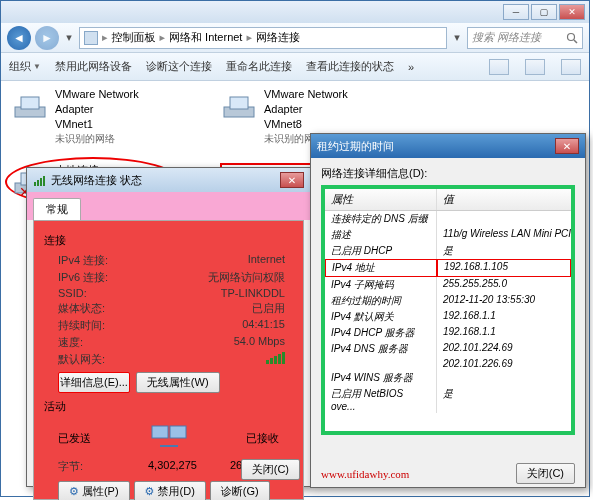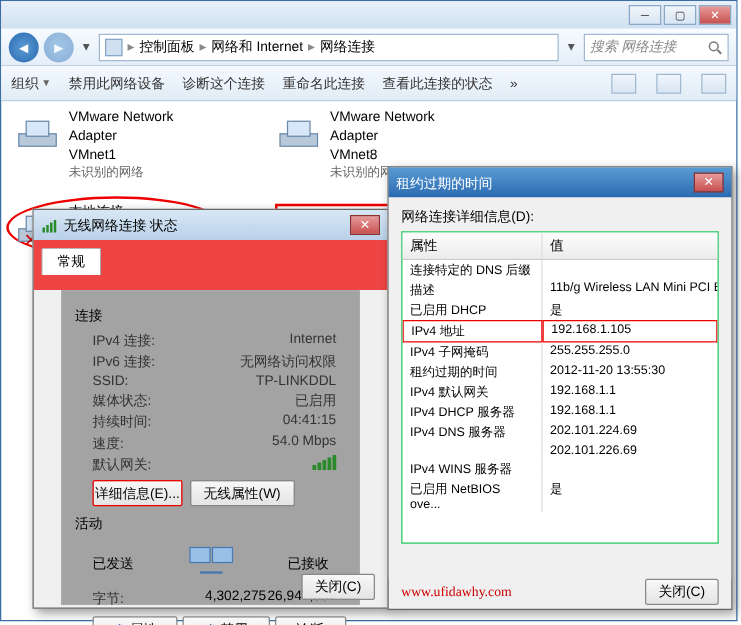--- a/index.html
+++ b/index.html
@@ -37,42 +37,42 @@
     .adapter-sub { color: #666; font-size: 10px; }
     .red-box { border: 2px solid #e00; padding: 2px; }
     .red-ellipse { position: absolute; border: 2px solid #e00; border-radius: 50%; pointer-events: none; }
     
     
     .dialog { position: absolute; background: #f0f0f0; border: 1px solid #666; box-shadow: 3px 3px 8px rgba(0,0,0,0.4); }
     .dialog.status { left: 26px; top: 167px; width: 285px; height: 320px; }
     .dlg-title { height: 24px; background: linear-gradient(#d9e7f5, #b8d0e8); display: flex; align-items: center; padding: 0 6px; font-size: 11px; gap: 4px; }
     .dlg-title-icon { width: 14px; height: 14px; }
     .dlg-close { margin-left: auto; width: 24px; height: 16px; background: linear-gradient(#e79b9b, #c85050); color: #fff; display: flex; align-items: center; justify-content: center; font-size: 10px; border: 1px solid #8a3030; }
-    .tab-strip { padding: 6px 6px 12px; background: #ef4444; }
+    .tab-strip { padding: 6px 6px 0; background: #f9a8d4; }
     .tab { display: inline-block; padding: 3px 12px; background: #fff; border: 1px solid #aaa; border-bottom: none; font-size: 11px; border-radius: 2px 2px 0 0; }
-    .dlg-body { margin: 0 22px 6px; padding: 8px 10px; background: #a3a3a3; border: 1px solid #aaa; height: 252px; font-size: 11px; }
+    .dlg-body { margin: 0 6px 6px; padding: 8px 10px; background: #ef4444; border: 1px solid #aaa; height: 280px; font-size: 11px; }
     .section-label { margin: 4px 0; }
     .kv-row { display: flex; padding: 1px 0 1px 14px; }
     .kv-key { width: 90px; color: #333; }
     .kv-val { flex: 1; text-align: right; color: #333; padding-right: 8px; }
     .signal-bars { display: inline-flex; gap: 1px; align-items: flex-end; }
     .signal-bars span { width: 3px; background: #2a8a2a; }
     .btn-row { display: flex; gap: 6px; margin-top: 4px; margin-left: 14px; }
     .btn { padding: 2px 10px; background: linear-gradient(#f8f8f8, #e4e4e4); border: 1px solid #888; font-size: 11px; border-radius: 2px; }
     .activity-row { display: flex; align-items: center; justify-content: space-between; padding: 4px 14px; }
     .act-icon { width: 42px; height: 32px; }
     .dlg-footer { position: absolute; bottom: 6px; right: 10px; }
     .bottom-btns { display: flex; gap: 4px; margin-top: 6px; margin-left: 14px; }
     
     
     .dialog.details { left: 310px; top: 133px; width: 276px; height: 355px; }
     .details-title { background: linear-gradient(#5a9bd5, #2a6ab0); color: #fff; }
     .details-body { padding: 8px 10px; background: #f0f0f0; height: 305px; }
     .details-label { margin-bottom: 4px; }
-    .details-table { border: 1px solid #22c55e; background: #fff; height: 250px; overflow: hidden; }
+    .details-table { border: 4px solid #22c55e; background: #fff; height: 250px; overflow: hidden; font-style: italic; }
     .dt-header { display: flex; background: linear-gradient(#fdfdfd, #ececec); border-bottom: 1px solid #ccc; }
     .dt-header div { padding: 3px 6px; font-size: 11px; }
     .dt-col1 { width: 112px; border-right: 1px solid #ddd; }
     .dt-col2 { flex: 1; }
     .dt-row { display: flex; font-size: 10px; }
     .dt-row .dt-col1 { padding: 1px 6px; }
     .dt-row .dt-col2 { padding: 1px 6px; white-space: nowrap; overflow: hidden; }
     .details-footer { display: flex; justify-content: space-between; align-items: center; padding: 0 10px 4px; }
     .watermark { color: #c00; font-size: 11px; font-family: serif; }
     .red-box-inline { border: 1px solid #e00; display: inline-block; padding: 1px 1px; }

